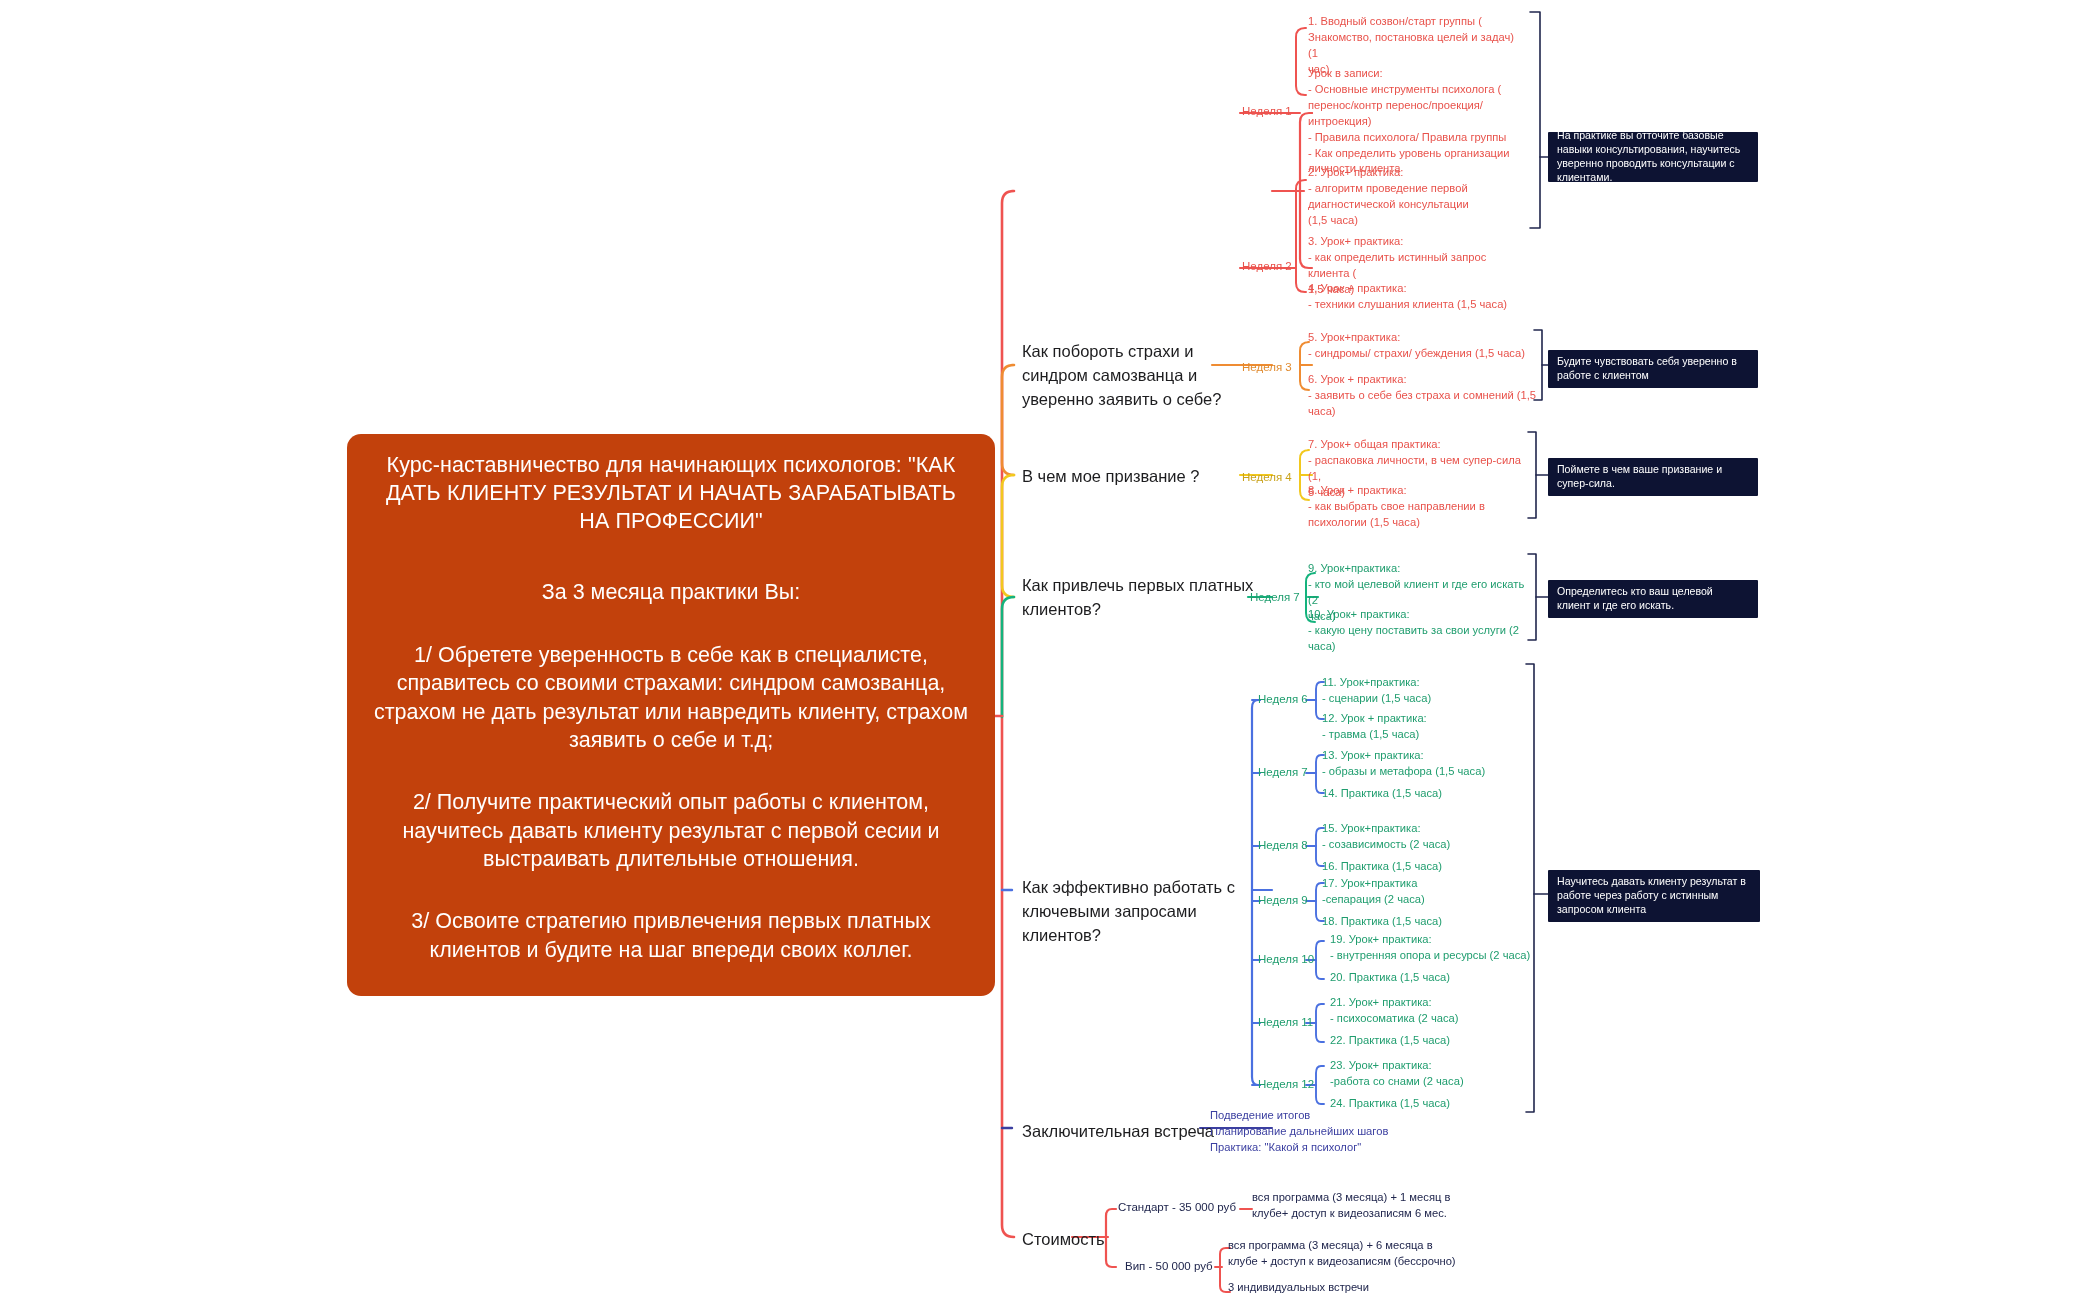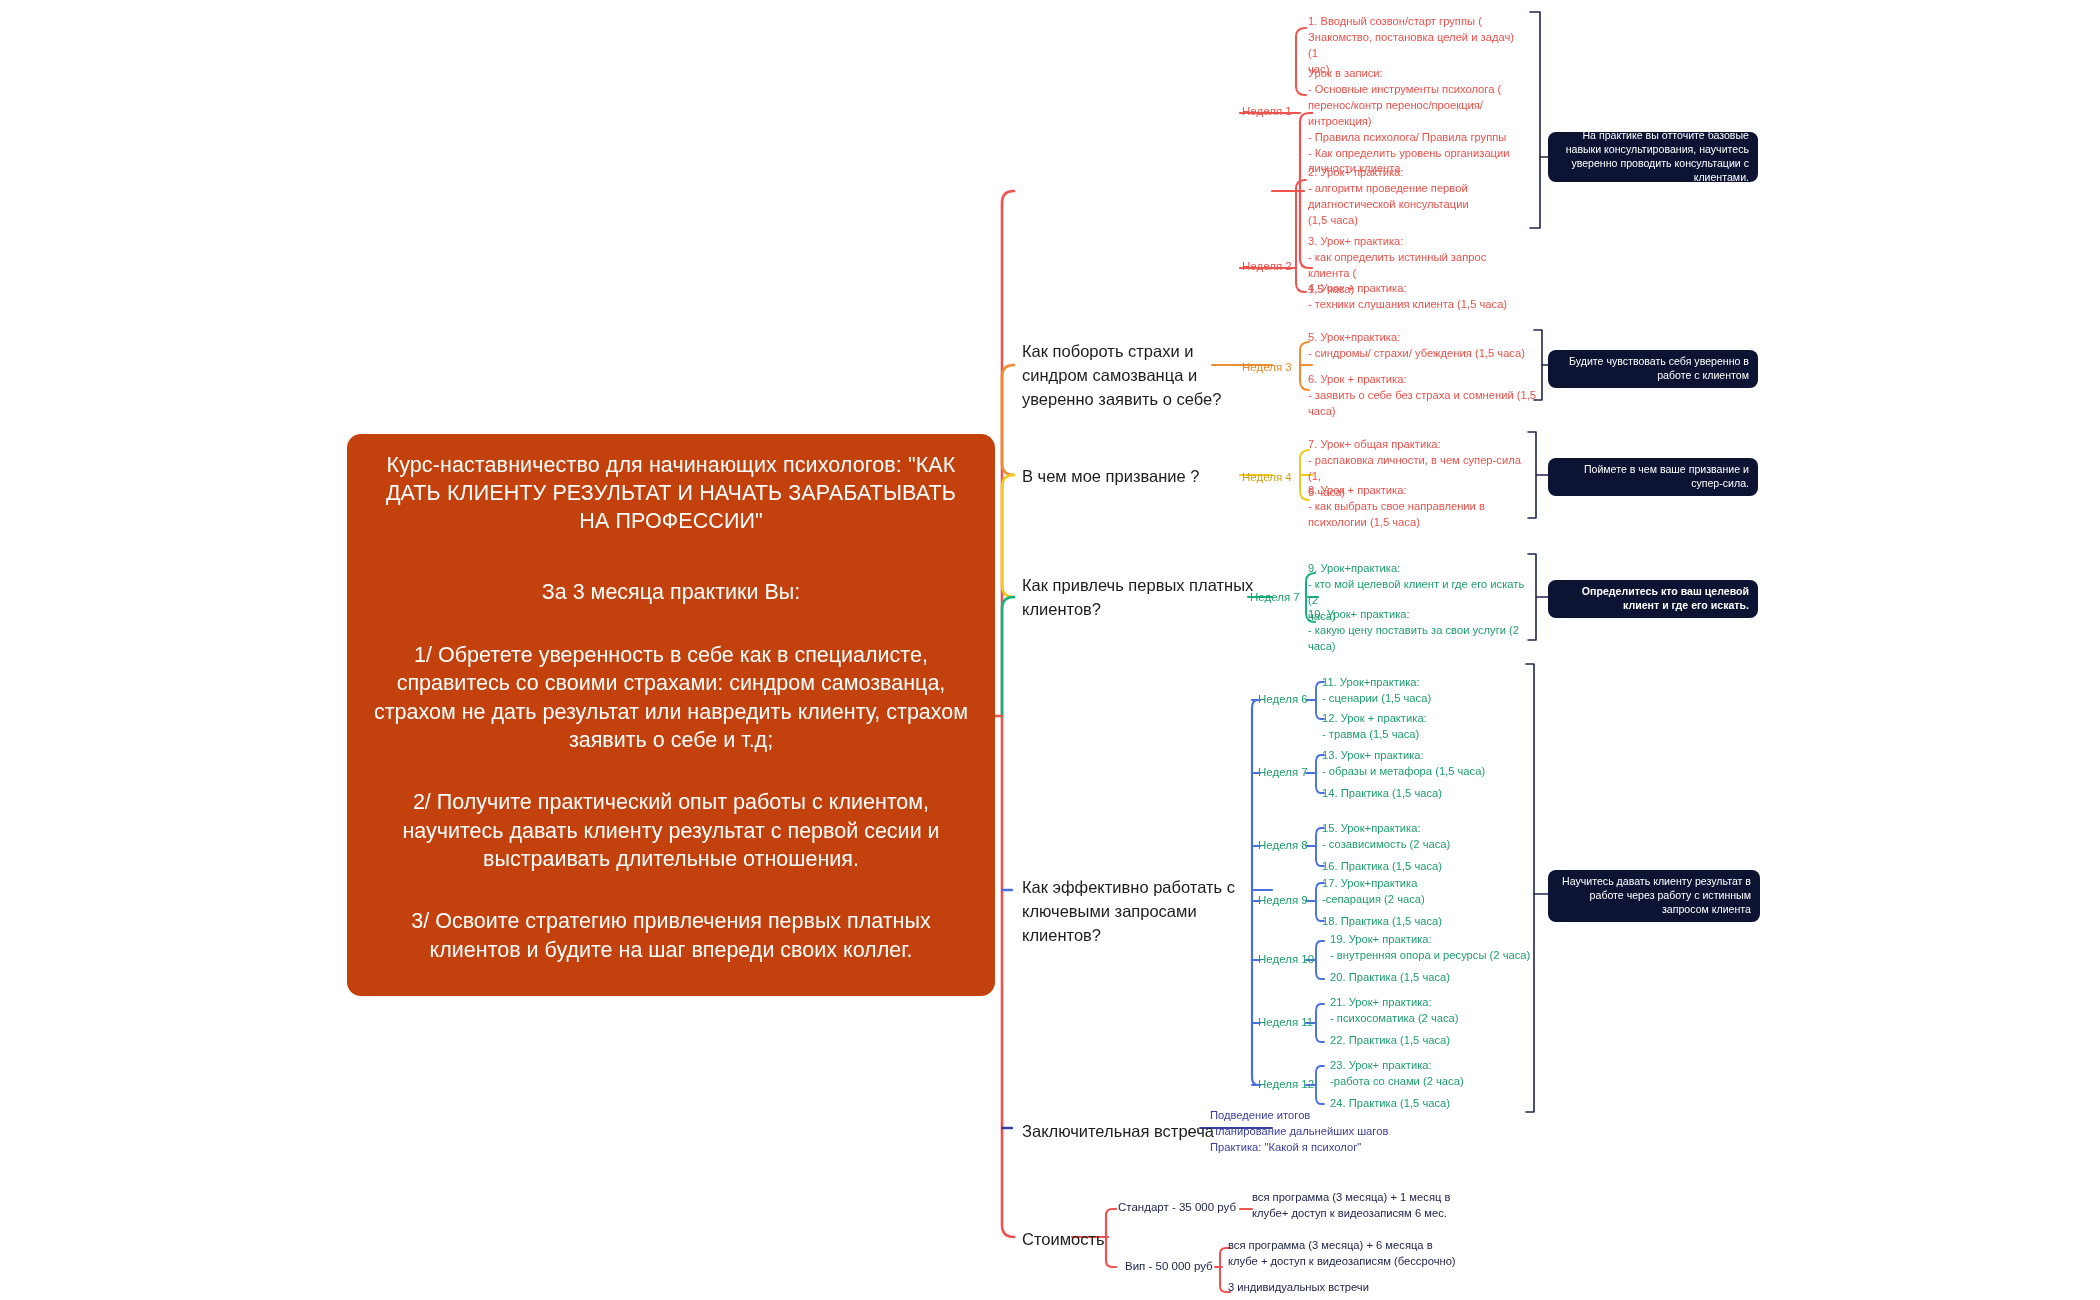--- a/index.html
+++ b/index.html
@@ -61,24 +61,24 @@
     font-size:11.2px;
     line-height:1.42;
     white-space:pre-line;
   }
 
   
   .callout{
     position:absolute;
     background:#0d1333;
     color:#ffffff;
-    border-radius:8px;
+    border-radius:1px;
     font-size:10.6px;
     line-height:1.32;
-    text-align:right;
+    text-align:left;
     box-sizing:border-box;
     padding:7px 9px;
     display:flex;align-items:center;justify-content:center;
   }
 
   
   .c-red{color:#e8524b;}
   .c-orange{color:#e08a2e;}
   .c-yellow{color:#c9a21a;}
   .c-green{color:#1f9d6e;}
@@ -236,21 +236,21 @@
 
   <div class="topic" style="left:1022px;top:574px;width:250px;">Как привлечь первых платных
 клиентов?</div>
   <div class="week c-green" style="left:1250px;top:590px;">Неделя 7</div>
   <div class="leaf c-green" style="left:1308px;top:561px;width:222px;">9. Урок+практика:
 - кто мой целевой клиент и где его искать (2
 часа)</div>
   <div class="leaf c-green" style="left:1308px;top:607px;width:222px;">10. Урок+ практика:
 - какую цену поставить за свои услуги (2
 часа)</div>
-  <div class="callout" style="left:1548px;top:580px;width:210px;height:38px;font-weight:bold;">Определитесь кто ваш целевой клиент и где его искать.</div>
+  <div class="callout" style="left:1548px;top:580px;width:210px;height:38px;">Определитесь кто ваш целевой клиент и где его искать.</div>
 
   <div class="topic" style="left:1022px;top:876px;width:250px;">Как эффективно работать с
 ключевыми запросами клиентов?</div>
 
   <div class="week c-green" style="left:1258px;top:692px;">Неделя 6</div>
   <div class="leaf c-green" style="left:1322px;top:675px;width:200px;">11. Урок+практика:
 - сценарии (1,5 часа)</div>
   <div class="leaf c-green" style="left:1322px;top:711px;width:200px;">12. Урок + практика:
 - травма (1,5 часа)</div>
 

